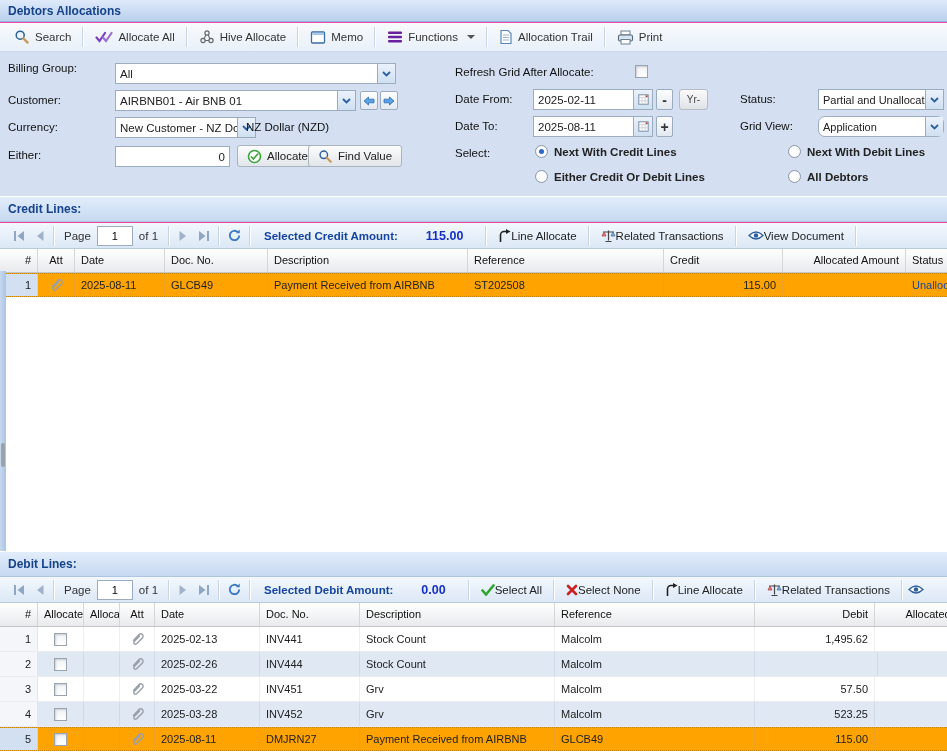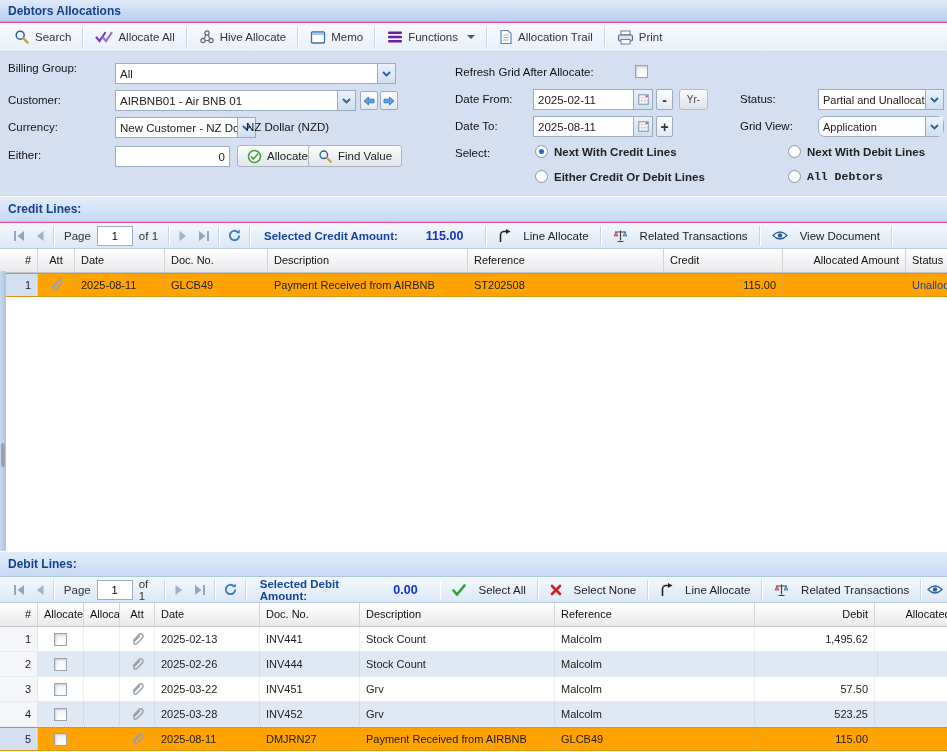--- a/index.html
+++ b/index.html
@@ -50,21 +50,21 @@
     display:flex;align-items:center;padding-left:8px;box-sizing:border-box;}
   .sechead .t{font-weight:bold;font-size:12px;color:#15428b;}
   .pagebar{position:absolute;left:0;width:947px;height:26px;
     background:linear-gradient(#f3f8fd,#dce8f6);border-bottom:1px solid #b9cbdf;
     display:flex;align-items:center;padding-left:8px;box-sizing:border-box;color:#333;}
   .pg-ico{margin:0 4px;display:flex;align-items:center;}
   .pg-input{width:30px;height:16px;border:1px solid #9aacbe;text-align:center;font-size:11px;
     font-family:inherit;margin:0 6px;}
   .selamt{font-weight:bold;color:#1545a0;margin-left:10px;}
   .selval{font-weight:bold;color:#1430c8;font-size:12.5px;margin-left:28px;}
-  .bar-btn{display:flex;align-items:center;gap:12px;padding:2px 8px;white-space:nowrap;color:#222;}
+  .bar-btn{display:flex;align-items:center;gap:0;padding:2px 8px;white-space:nowrap;color:#222;}
   
   .grid{position:absolute;left:0;width:947px;overflow:hidden;background:#fff;}
   .ghead{display:flex;height:23px;background:linear-gradient(#ffffff,#e9eaed);
     border-bottom:1px solid #c5c5c5;}
   .hcell{box-sizing:border-box;border-right:1px solid #d6d6d6;padding:0 6px;line-height:22px;
     font-size:11px;color:#111;white-space:nowrap;overflow:hidden;flex:none;}
   .grow{display:flex;height:24px;border-bottom:1px solid #e8ecf2;background:#fff;}
   .grow.alt{background:#dfe8f3;}
   .grow.sel{background:#ffa300;border-top:1px dotted #c98500;border-bottom:1px dotted #c98500;height:24px;box-sizing:border-box;}
   .gcell{box-sizing:border-box;padding:0 6px;line-height:23px;font-size:11px;white-space:nowrap;
@@ -277,21 +277,21 @@
     <div class="radio-item" style="left:788px;top:93px;">
       <span class="radio"></span>
       <span style="font-weight:bold;">Next With Debit Lines</span>
     </div>
     <div class="radio-item" style="left:535px;top:118px;">
       <span class="radio"></span>
       <span style="font-weight:bold;">Either Credit Or Debit Lines</span>
     </div>
     <div class="radio-item" style="left:788px;top:118px;">
       <span class="radio"></span>
-      <span style="font-weight:bold;font-family:Liberation Mono, monospace;">All Debtors</span>
+      <span style="font-weight:bold;">All Debtors</span>
     </div>
   </div>
 
   <div class="sechead" style="top:196px;">
     <span class="t">Credit Lines:</span>
   </div>
   <div class="pagebar" style="top:223px;">
     <span class="pg-ico">
       <svg width="14" height="12" viewBox="0 0 14 12">
           <path d="M3 1 v10" stroke="#8fa6c4" stroke-width="2"></path>

